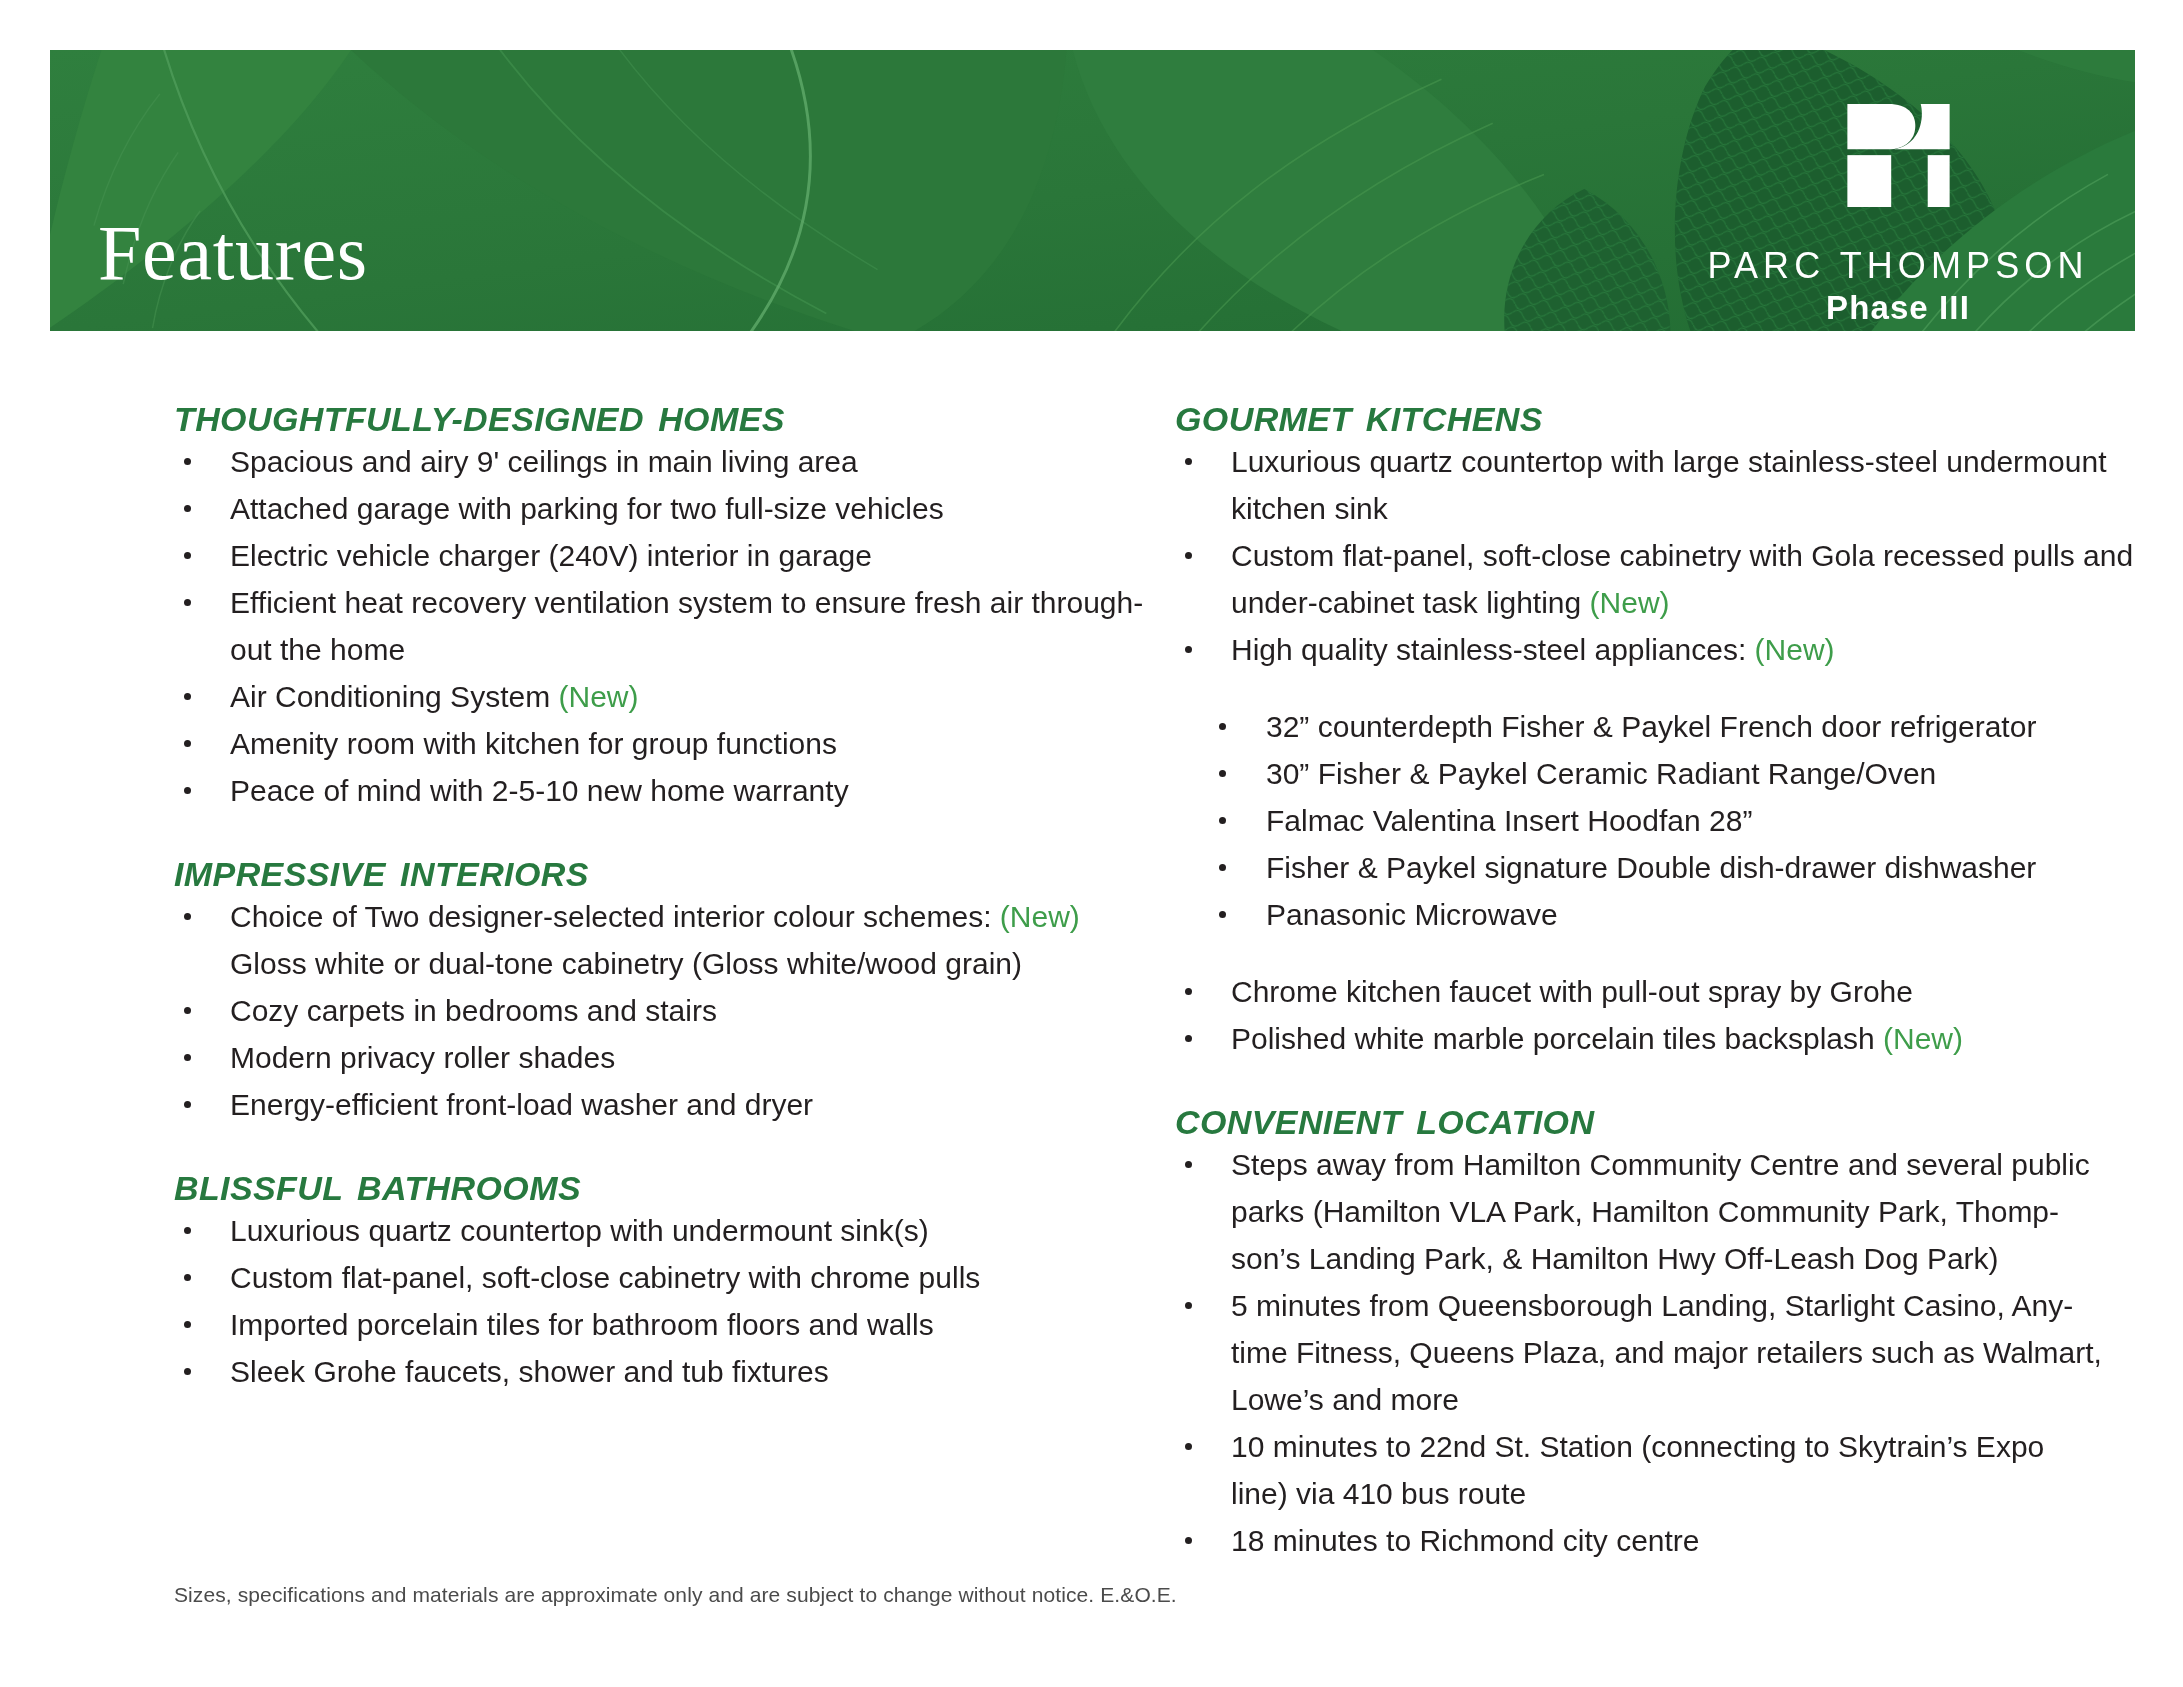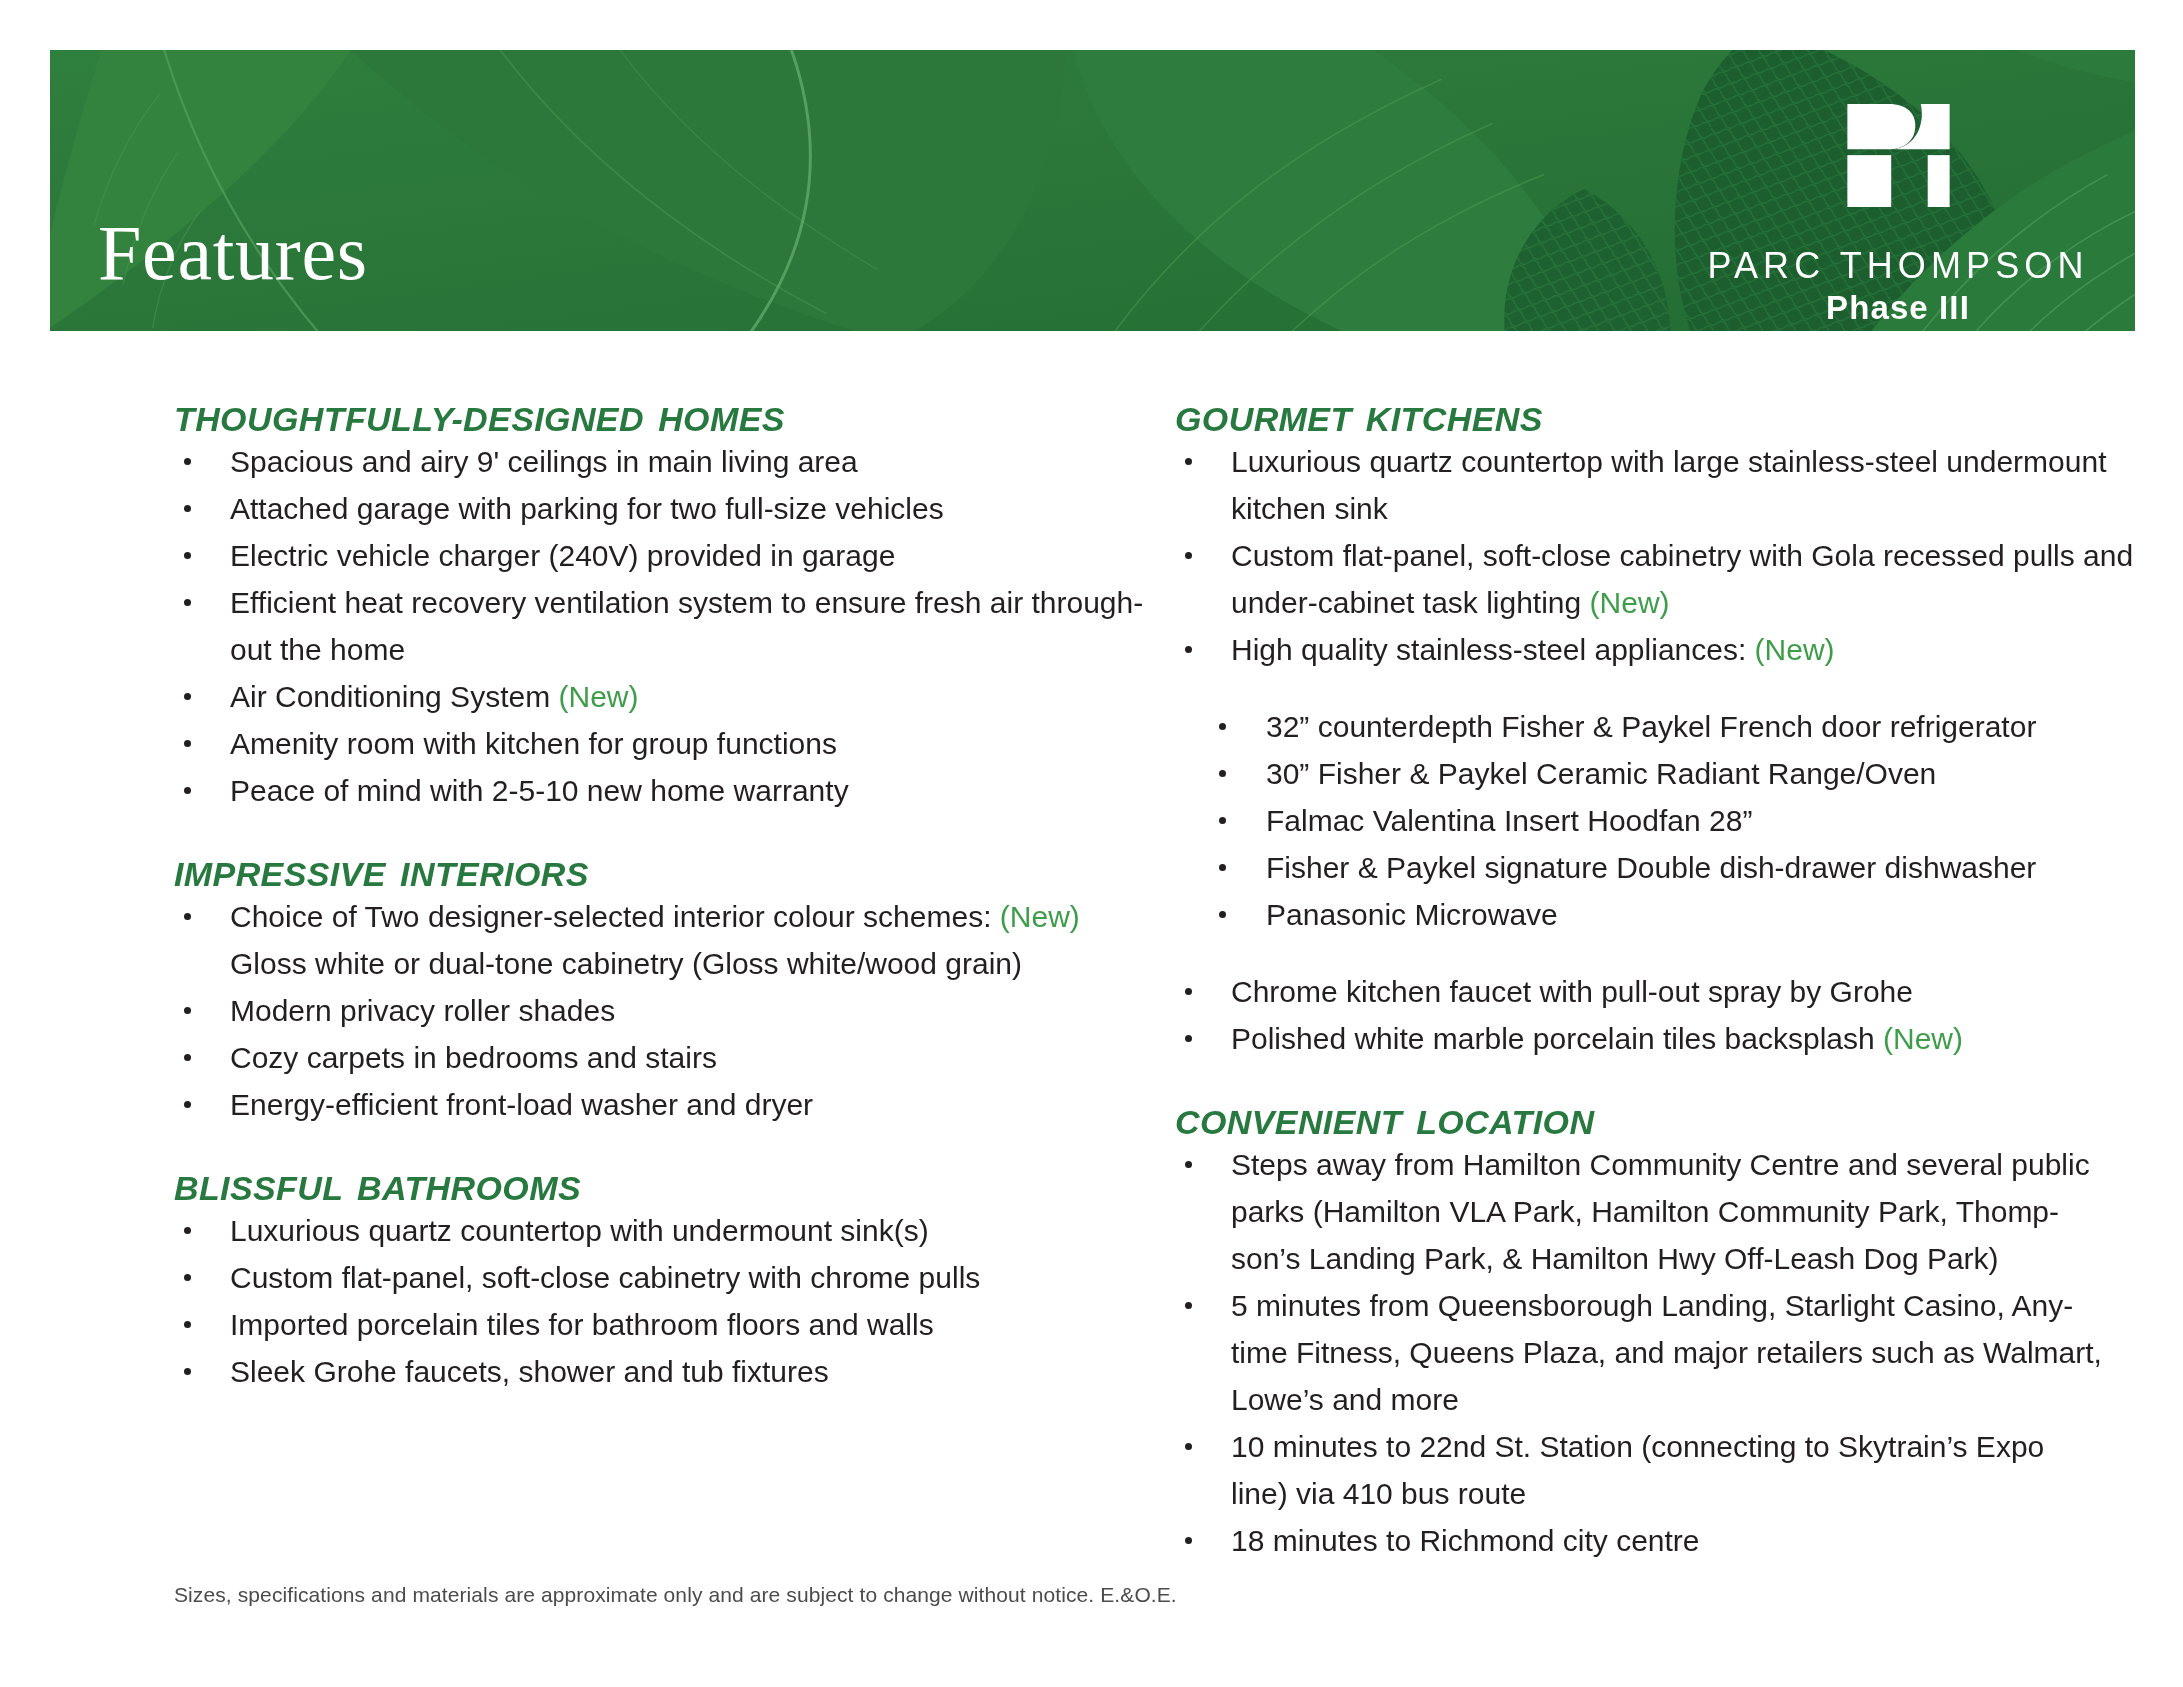--- a/index.html
+++ b/index.html
@@ -135,35 +135,35 @@
       <div class="brand-phase">Phase III</div>
     </div>
   </div>
 
   <div class="col col-left" id="col-left">
       <section class="feature-section">
         <h2 class="sec-heading">THOUGHTFULLY-DESIGNED HOMES</h2>
         <ul class="feature-list">
           <li class="l0"><span>Spacious and airy 9' ceilings in main living area</span></li>
           <li class="l0"><span>Attached garage with parking for two full-size vehicles</span></li>
-          <li class="l0"><span>Electric vehicle charger (240V) provided in garage</span></li>
+          <li class="l0"><span>Electric vehicle charger (240V) interior in garage</span></li>
           <li class="l0"><span>Efficient heat recovery ventilation system to ensure fresh air through-
 out the home</span></li>
           <li class="l0"><span>Air Conditioning System </span><span class="new">(New)</span></li>
           <li class="l0"><span>Amenity room with kitchen for group functions</span></li>
           <li class="l0"><span>Peace of mind with 2-5-10 new home warranty</span></li>
         </ul>
       </section>
       <section class="feature-section">
         <h2 class="sec-heading">IMPRESSIVE INTERIORS</h2>
         <ul class="feature-list">
           <li class="l0"><span>Choice of Two designer-selected interior colour schemes: </span><span class="new">(New)</span><span>
 Gloss white or dual-tone cabinetry (Gloss white/wood grain)</span></li>
+          <li class="l0"><span>Cozy carpets in bedrooms and stairs</span></li>
           <li class="l0"><span>Modern privacy roller shades</span></li>
-          <li class="l0"><span>Cozy carpets in bedrooms and stairs</span></li>
           <li class="l0"><span>Energy-efficient front-load washer and dryer</span></li>
         </ul>
       </section>
       <section class="feature-section">
         <h2 class="sec-heading">BLISSFUL BATHROOMS</h2>
         <ul class="feature-list">
           <li class="l0"><span>Luxurious quartz countertop with undermount sink(s)</span></li>
           <li class="l0"><span>Custom flat-panel, soft-close cabinetry with chrome pulls</span></li>
           <li class="l0"><span>Imported porcelain tiles for bathroom floors and walls</span></li>
           <li class="l0"><span>Sleek Grohe faucets, shower and tub fixtures</span></li>

